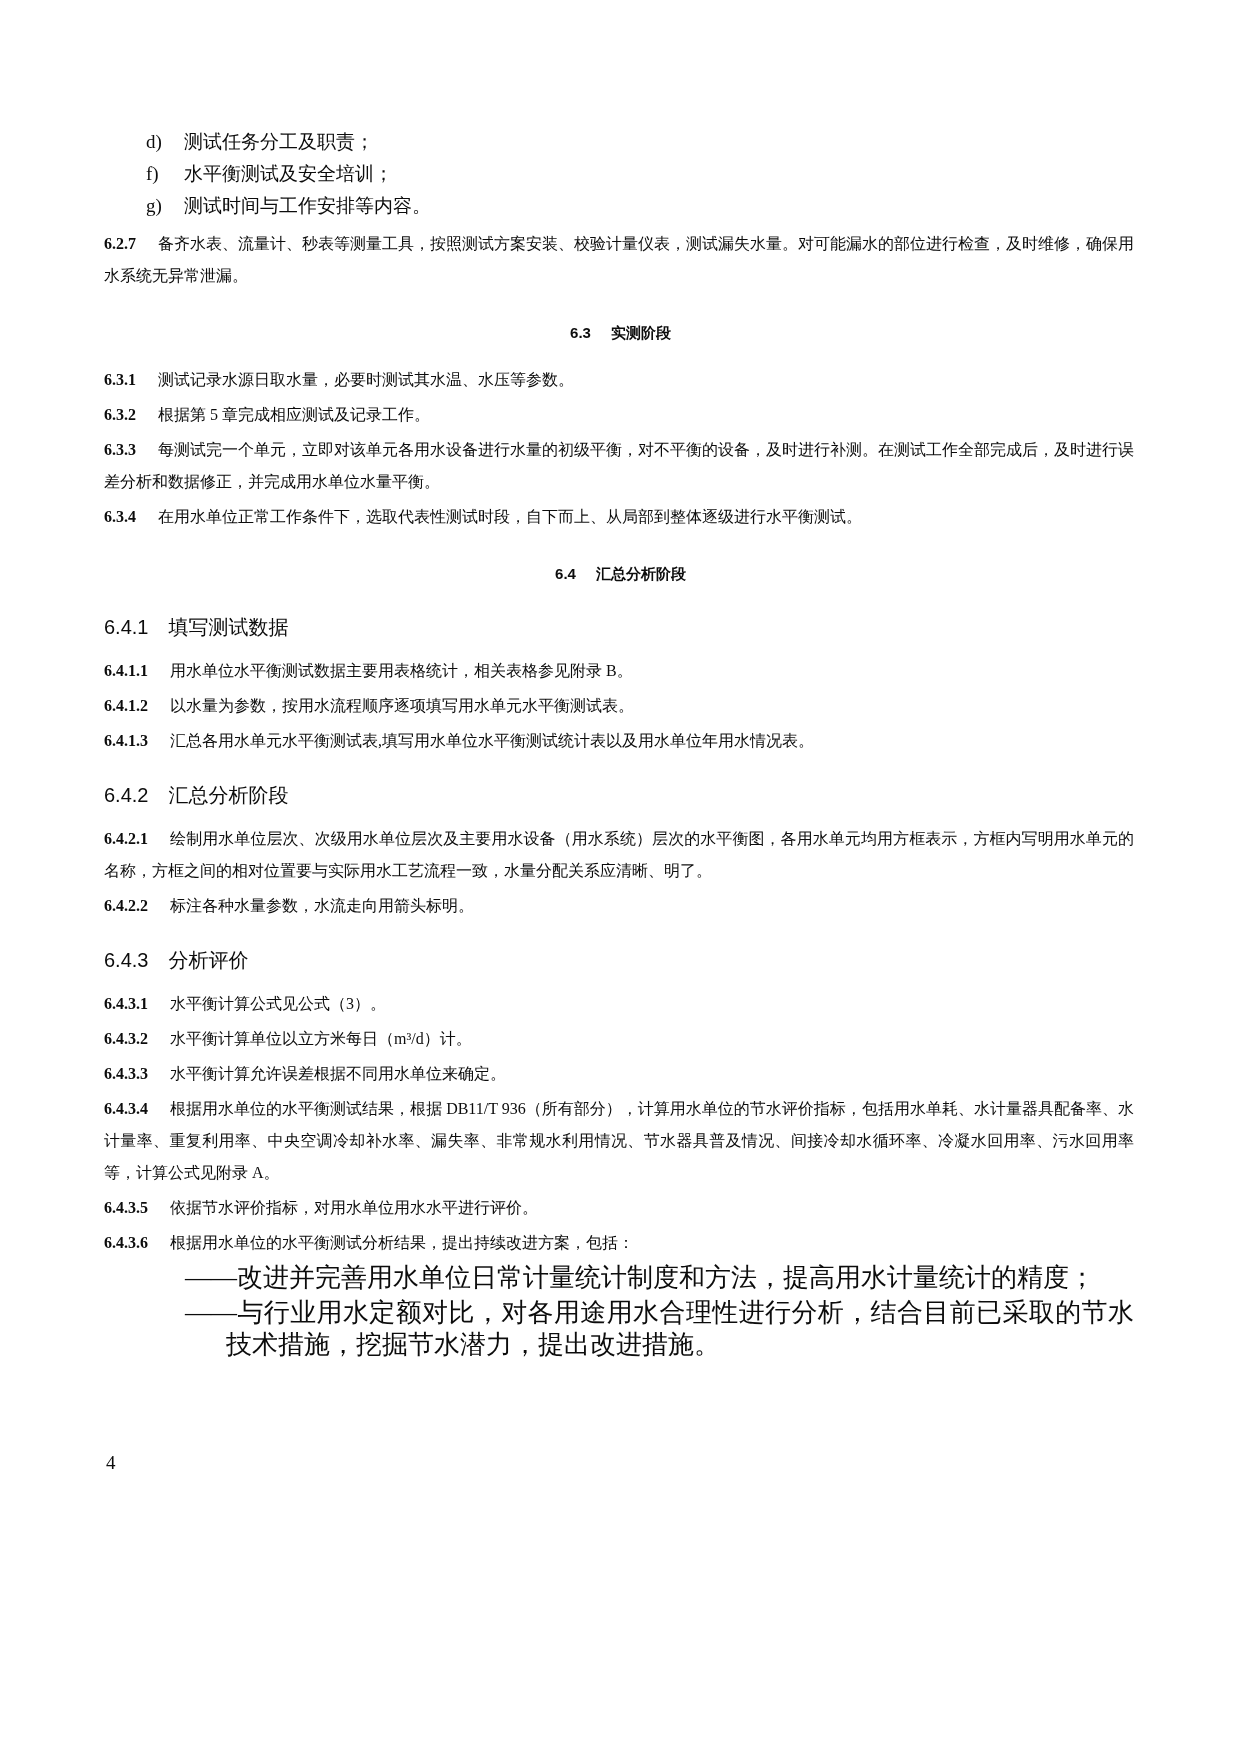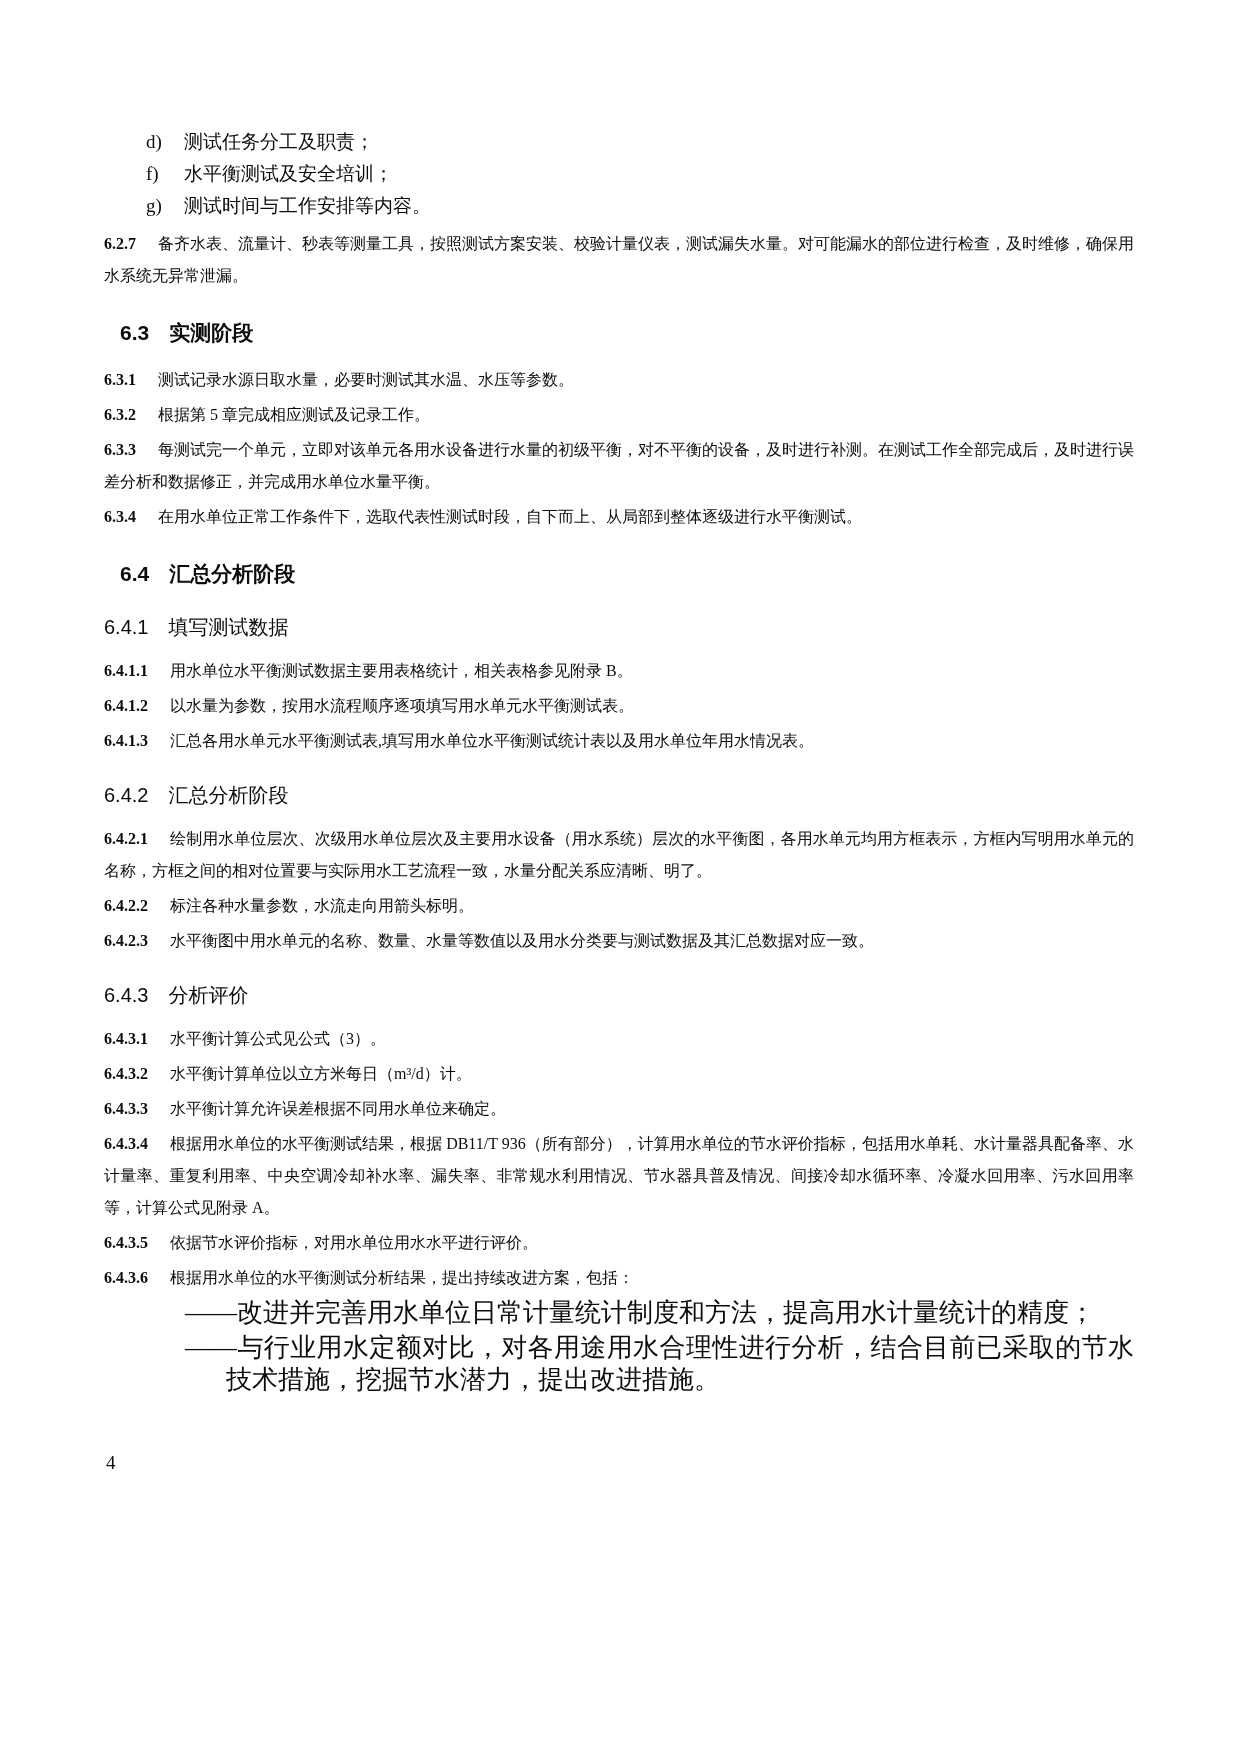--- a/index.html
+++ b/index.html
@@ -36,25 +36,26 @@
     line-height: 32px;
     margin: 3px 0;
     text-align: justify;
   }
   .clause .num {
     font-weight: bold;
     margin-right: 22px;
     white-space: nowrap;
   }
   .heading2 {
-    font-size: 21px;
+    font-size: 15px;
     font-family: "Liberation Sans", "DejaVu Sans", sans-serif;
     font-weight: bold;
-    margin: 26px 0 16px 16px;
+    margin: 26px 0 16px 3px;
     line-height: 30px;
+    text-align: center;
   }
   .heading2 .num { margin-right: 20px; }
   .heading3 {
     font-size: 20px;
     font-family: "Liberation Sans", "DejaVu Sans", sans-serif;
     font-weight: normal;
     margin: 24px 0 14px 0;
     line-height: 28px;
   }
   .heading3 .num { margin-right: 20px; }
@@ -100,21 +101,20 @@
   <h3 class="heading3"><span class="num">6.4.1</span><span>填写测试数据</span></h3>
 
   <p class="clause"><span class="num">6.4.1.1</span><span>用水单位水平衡测试数据主要用表格统计，相关表格参见附录 B。</span></p>
   <p class="clause"><span class="num">6.4.1.2</span><span>以水量为参数，按用水流程顺序逐项填写用水单元水平衡测试表。</span></p>
   <p class="clause"><span class="num">6.4.1.3</span><span>汇总各用水单元水平衡测试表,填写用水单位水平衡测试统计表以及用水单位年用水情况表。</span></p>
 
   <h3 class="heading3"><span class="num">6.4.2</span><span>汇总分析阶段</span></h3>
 
   <p class="clause"><span class="num">6.4.2.1</span><span>绘制用水单位层次、次级用水单位层次及主要用水设备（用水系统）层次的水平衡图，各用水单元均用方框表示，方框内写明用水单元的名称，方框之间的相对位置要与实际用水工艺流程一致，水量分配关系应清晰、明了。</span></p>
   <p class="clause"><span class="num">6.4.2.2</span><span>标注各种水量参数，水流走向用箭头标明。</span></p>
-  <p class="clause"><span class="num">6.4.2.3</span><span>水平衡图中用水单元的名称、数量、水量等数值以及用水分类要与测试数据及其汇总数据对应一致。</span></p>
 
   <h3 class="heading3"><span class="num">6.4.3</span><span>分析评价</span></h3>
 
   <p class="clause"><span class="num">6.4.3.1</span><span>水平衡计算公式见公式（3）。</span></p>
   <p class="clause"><span class="num">6.4.3.2</span><span>水平衡计算单位以立方米每日（m³/d）计。</span></p>
   <p class="clause"><span class="num">6.4.3.3</span><span>水平衡计算允许误差根据不同用水单位来确定。</span></p>
   <p class="clause"><span class="num">6.4.3.4</span><span>根据用水单位的水平衡测试结果，根据 DB11/T 936（所有部分），计算用水单位的节水评价指标，包括用水单耗、水计量器具配备率、水计量率、重复利用率、中央空调冷却补水率、漏失率、非常规水利用情况、节水器具普及情况、间接冷却水循环率、冷凝水回用率、污水回用率等，计算公式见附录 A。</span></p>
   <p class="clause"><span class="num">6.4.3.5</span><span>依据节水评价指标，对用水单位用水水平进行评价。</span></p>
   <p class="clause"><span class="num">6.4.3.6</span><span>根据用水单位的水平衡测试分析结果，提出持续改进方案，包括：</span></p>
 

